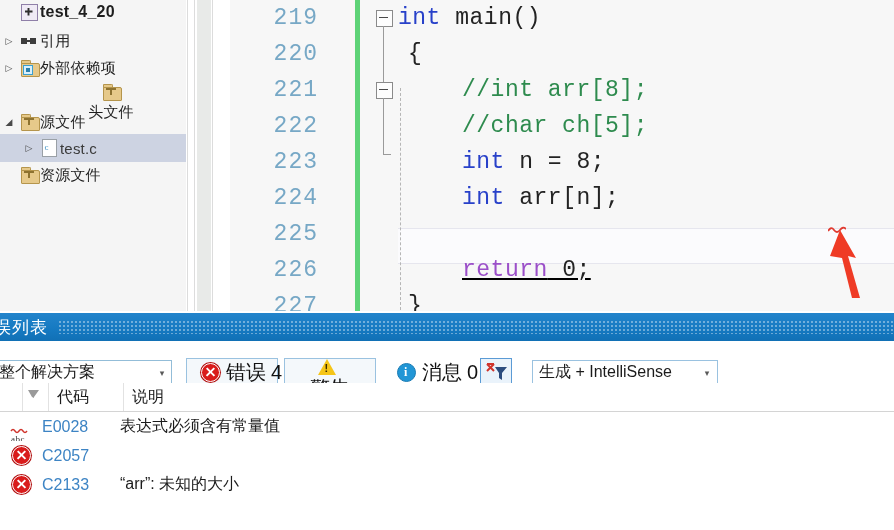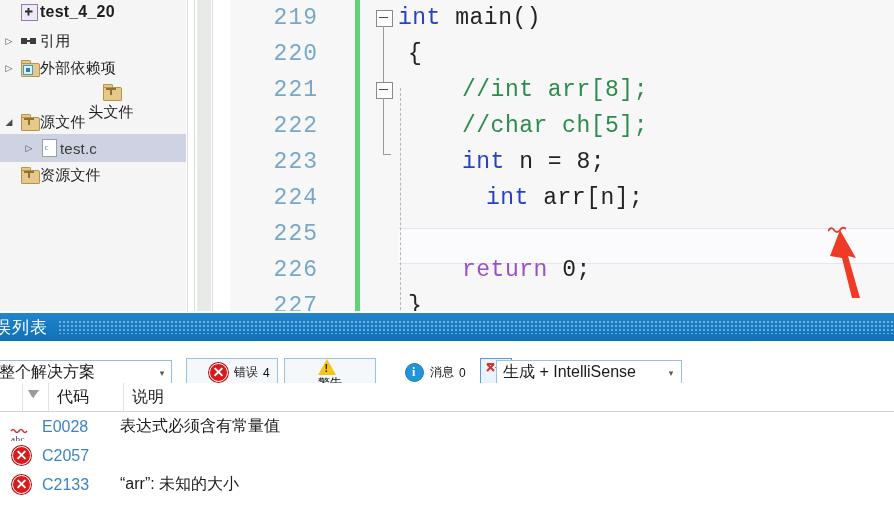--- a/index.html
+++ b/index.html
@@ -333,22 +333,22 @@
   }
   .filter-btn {
     position: absolute;
     top: 1px;
     height: 29px;
     border: 1px solid #9ac2e0;
     background: #f4f8fb;
     display: flex;
     align-items: center;
     box-sizing: border-box;
-    padding: 0 22px;
-    font-size: 12px;
+    padding: 0 14px;
+    font-size: 20px;
     color: #111;
     white-space: nowrap;
   }
   .filter-btn .badge-icon { margin-right: 6px; display: flex; align-items: center; }
   .err-circle {
     width: 17px; height: 17px;
     border-radius: 50%;
     background: #d91b1b;
     border: 1.5px solid #ffffff;
     box-shadow: 0 0 0 1px #b31212;
@@ -624,30 +624,30 @@
 
     <div class="guide-dash" style="left:170px;top:88px;height:222px;"></div>
 
     <div class="code-line" style="top:144px;">
       <span class="line-number">223</span>
       <span class="code-text" style="left:232px;"><span class="kw">int </span><span class="plain">n = 8;</span></span>
     </div>
 
     <div class="code-line" style="top:180px;">
       <span class="line-number">224</span>
-      <span class="code-text" style="left:232px;margin-left:24px;"><span class="kw">int </span><span class="plain">arr[n];</span></span>
+      <span class="code-text" style="left:232px;"><span class="kw">int </span><span class="plain">arr[n];</span></span>
     </div>
 
     <div class="code-line" style="top:216px;">
       <span class="line-number">225</span>
     </div>
 
     <div class="code-line" style="top:252px;">
       <span class="line-number">226</span>
-      <span class="code-text" style="left:232px;"><span class="ret">return</span><span class="plain"> 0;</span></span>
+      <span class="code-text" style="left:232px;text-decoration:underline;"><span class="ret">return</span><span class="plain"> 0;</span></span>
     </div>
 
     <div class="code-line" style="top:288px;">
       <span class="line-number">227</span>
       <span class="code-text" style="left:178px;"><span class="plain">}</span></span>
     </div>
 
     <svg id="squiggle" viewBox="0 0 18 7">
       <path d="M0 5 Q3 0 6 4 T12 4 T18 3" fill="none" stroke="#e03a2f" stroke-width="1.8"></path>
     </svg>
@@ -696,21 +696,21 @@
         <span style="margin-left:5px;">0</span>
       </div>
 
       <div id="clear-filter-btn" style="left:480px;">
         <svg width="24" height="22" viewBox="0 0 24 22" style="margin:2px 0 0 3px;">
           <path d="M3 3 L10 3 M3 3 L10 10 M10 3 L3 10" stroke="#d0342c" stroke-width="2" fill="none"></path>
           <path d="M11 6 L23 6 L18 12 L18 19 L15 17 L15 12 Z" fill="#2b4c7e"></path>
         </svg>
       </div>
 
-      <div id="build-select" style="left:496px;justify-content:flex-end;">
+      <div id="build-select" style="left:532px;justify-content:flex-end;">
         <span class="label">生成 + IntelliSense</span>
         <span class="caret">▾</span>
       </div>
     </div>
 
     <div id="error-grid-header">
       <span class="hcell first" style="width:22px;"></span>
       <span class="hcell" style="width:26px;position:relative;">
         <svg width="12" height="10" viewBox="0 0 12 10" style="position:absolute;left:5px;top:6px;">
           <path d="M0 1 L11 1 L6 8 L6 9 L4 8 Z" fill="#9a9a9a"></path>

